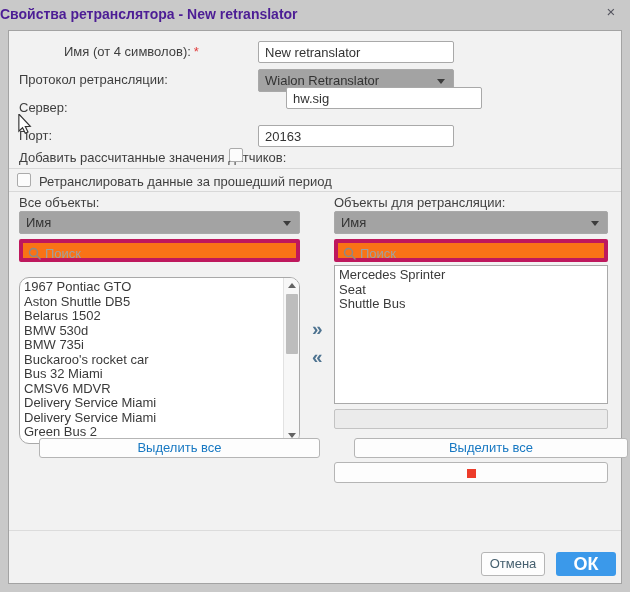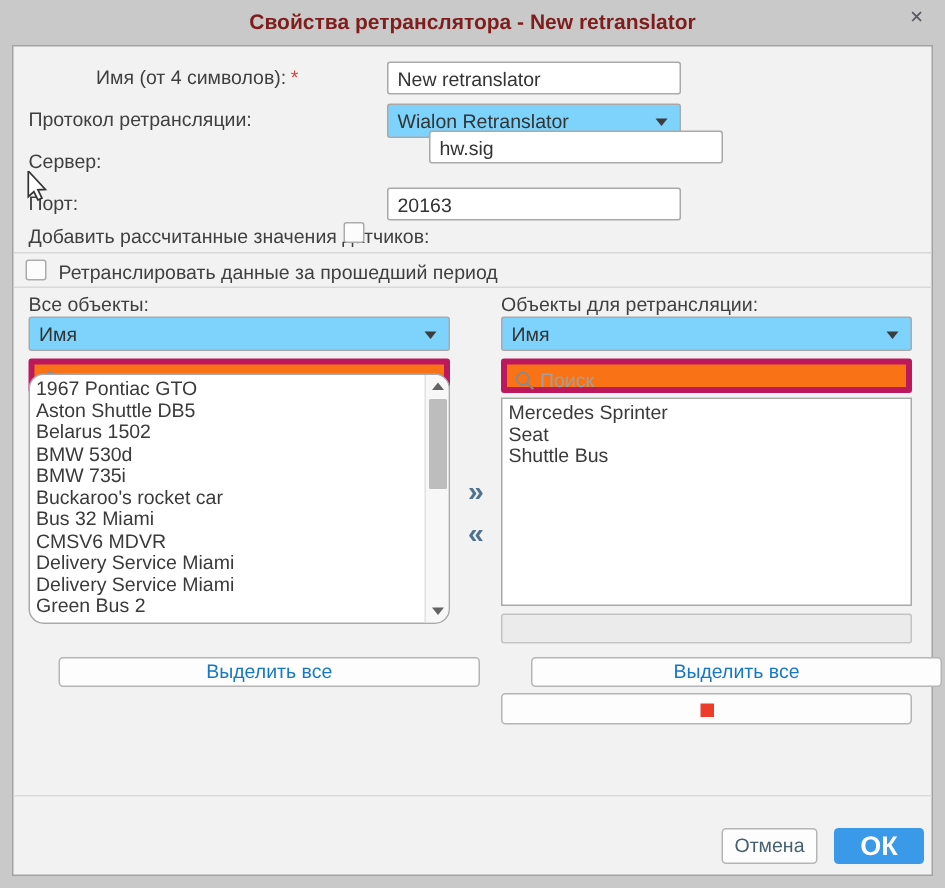--- a/index.html
+++ b/index.html
@@ -5,39 +5,39 @@
   * { margin:0; padding:0; box-sizing:border-box; }
   html,body { width:630px; height:592px; overflow:hidden; }
   body {
     font-family:"Liberation Sans", sans-serif;
     font-size:13px;
     background:#c9c9c9;
     position:relative;
     color:#3f3f3f;
   }
   .titlebar { position:absolute; left:0; top:0; width:630px; height:30px; }
-  .title { text-align:center; font-weight:bold; font-size:14px; color:#7f1d1d; line-height:28px; }
+  .title { font-weight:bold; font-size:14px; color:#4c1d95; line-height:28px; }
   .close-x {
     position:absolute; right:11px; top:4px; width:16px; height:16px;
     color:#55555f; font-size:15px; line-height:16px; text-align:center; cursor:pointer;
   }
   .panel {
     position:absolute; left:8px; top:30px; width:614px; height:554px;
     background:#f2f2f2; border:1px solid #a3a3a3;
   }
   .lbl { position:absolute; left:10px; white-space:nowrap; color:#3f3f3f; }
   .req { color:#e03c3c; margin-left:3px; }
   .tinput {
     position:absolute; left:249px; width:196px; height:22px;
     border:1px solid #a9a9a9; background:#fff; border-radius:2px;
     font-family:"Liberation Sans", sans-serif; font-size:13px; color:#333;
     padding:0 6px; outline:none;
   }
   .ddown {
-    position:absolute; background:#7dd3fc; border:1px solid #a9a9a9; border-radius:2px;
+    position:absolute; background:#a3a3a3; border:1px solid #a9a9a9; border-radius:2px;
     height:23px; line-height:21px; padding:0 6px; color:#333; cursor:pointer;
   }
   .ddown .caret {
     position:absolute; right:8px; top:9px; width:0; height:0;
     border-left:4px solid transparent; border-right:4px solid transparent;
     border-top:5px solid #3c3c3c;
   }
   .checkbox {
     position:absolute; width:14px; height:14px; background:#fcfcfc;
     border:1px solid #ababab; border-radius:2px; cursor:pointer;
@@ -125,21 +125,21 @@
     <span>Имя</span>
     <span class="caret"></span>
   </div>
   <div class="search" style="left:10px; top:208px; width:281px;">
     <svg width="14" height="14" viewBox="0 0 14 14">
       <circle cx="5.5" cy="5.5" r="4" fill="none" stroke="#8a8a8a" stroke-width="1.4"></circle>
       <line x1="8.5" y1="8.5" x2="12.5" y2="12.5" stroke="#8a8a8a" stroke-width="1.4"></line>
     </svg>
     <input placeholder="Поиск" style="">
   </div>
-  <div class="listbox" style="left:10px; top:218px; width:281px; height:167px;border-radius:10px;">
+  <div class="listbox" style="left:10px; top:246px; width:281px; height:167px;border-radius:10px;">
     <div class="list-item">1967 Pontiac GTO</div>
       <div class="list-item">Aston Shuttle DB5</div>
       <div class="list-item">Belarus 1502</div>
       <div class="list-item">BMW 530d</div>
       <div class="list-item">BMW 735i</div>
       <div class="list-item">Buckaroo's rocket car</div>
       <div class="list-item">Bus 32 Miami</div>
       <div class="list-item">CMSV6 MDVR</div>
       <div class="list-item">Delivery Service Miami</div>
       <div class="list-item">Delivery Service Miami</div>

